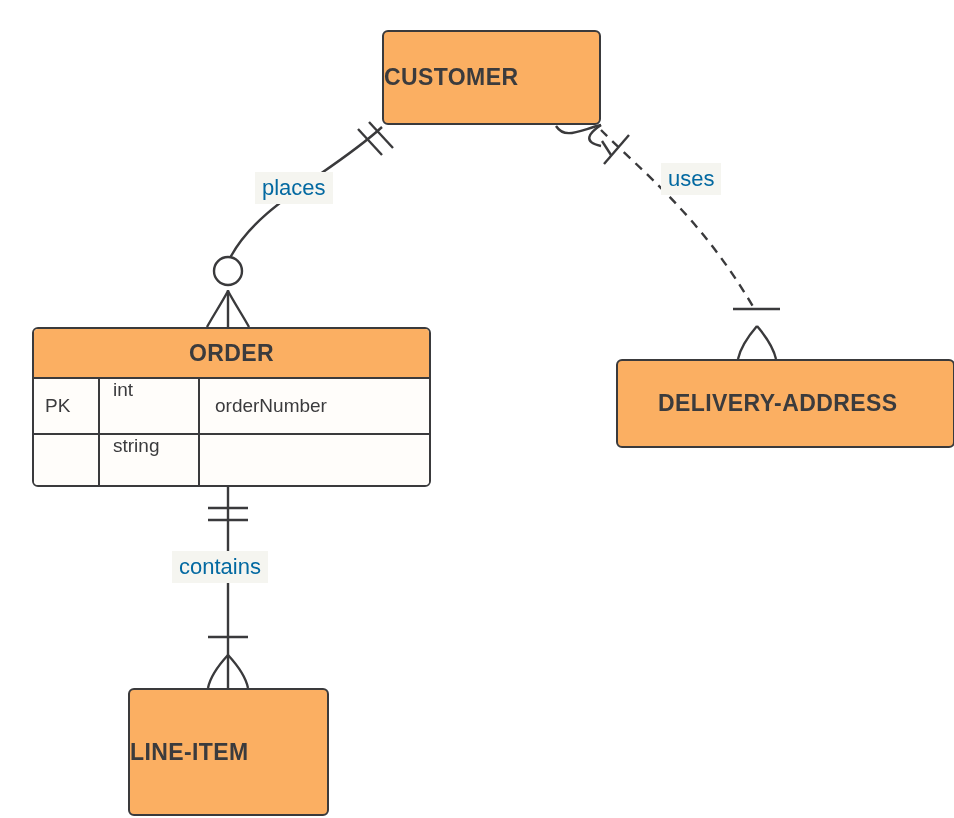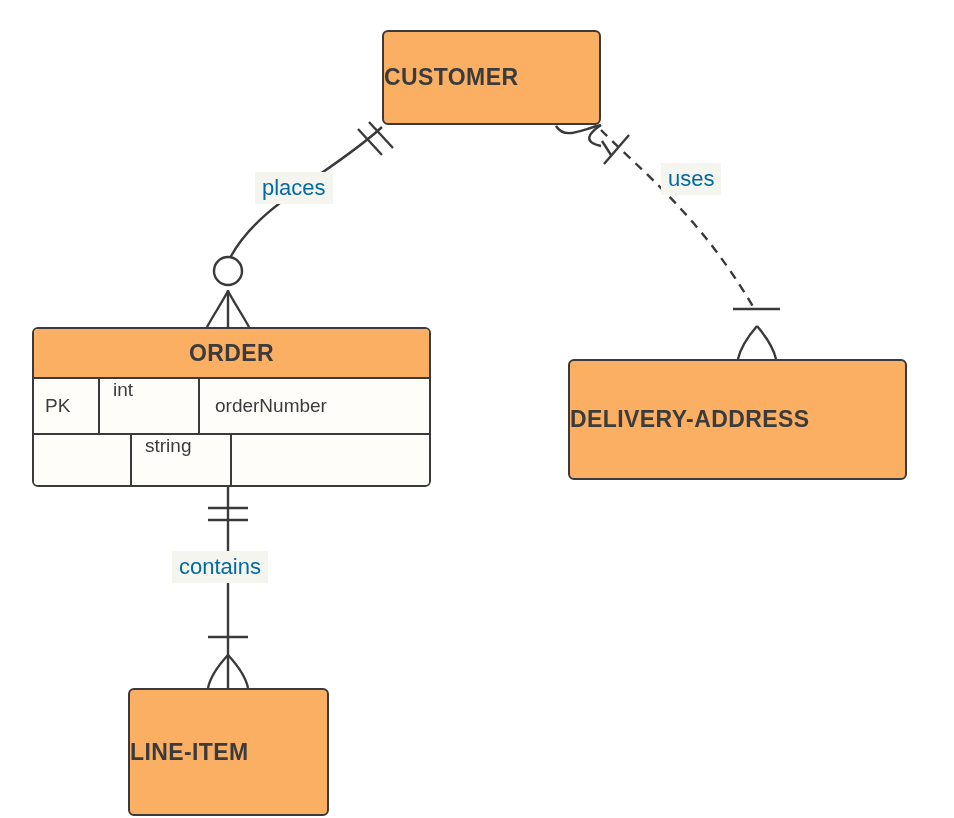--- a/index.html
+++ b/index.html
@@ -60,21 +60,20 @@
     align-items: center;
     justify-content: center;
   }
   .attr-row {
     display: flex;
     height: 54px;
     background: #FFFDFA;
   }
   .attr-row + .attr-row {
     border-top: 2px solid #3A3A3C;
-    padding-left: 32px;
   }
   .attr-key {
     width: 66px;
     border-right: 2px solid #3A3A3C;
     display: flex;
     align-items: center;
     padding-left: 11px;
     box-sizing: border-box;
   }
   .attr-type {
@@ -188,21 +187,21 @@
     <div class="attr-row">
       <div class="attr-key">
         <span class="attr-text"></span>
       </div>
       <div class="attr-type">
         <span class="attr-text">string</span>
       </div>
     </div>
   </div>
 
-  <div class="entity-box" style="left:568px; top:359px; width:339px; height:121px;">
+  <div class="entity-box" style="left:616px; top:359px; width:339px; height:89px;padding-left:40px;">
     <span class="entity-title">DELIVERY-ADDRESS</span>
   </div>
 
   <div class="entity-box" style="left:128px; top:688px; width:201px; height:128px;">
     <span class="entity-title">LINE-ITEM</span>
   </div>
 
   <div class="rel-label" style="left:255px; top:172px;">places</div>
 
   <div class="rel-label" style="left:661px; top:163px;">uses</div>

